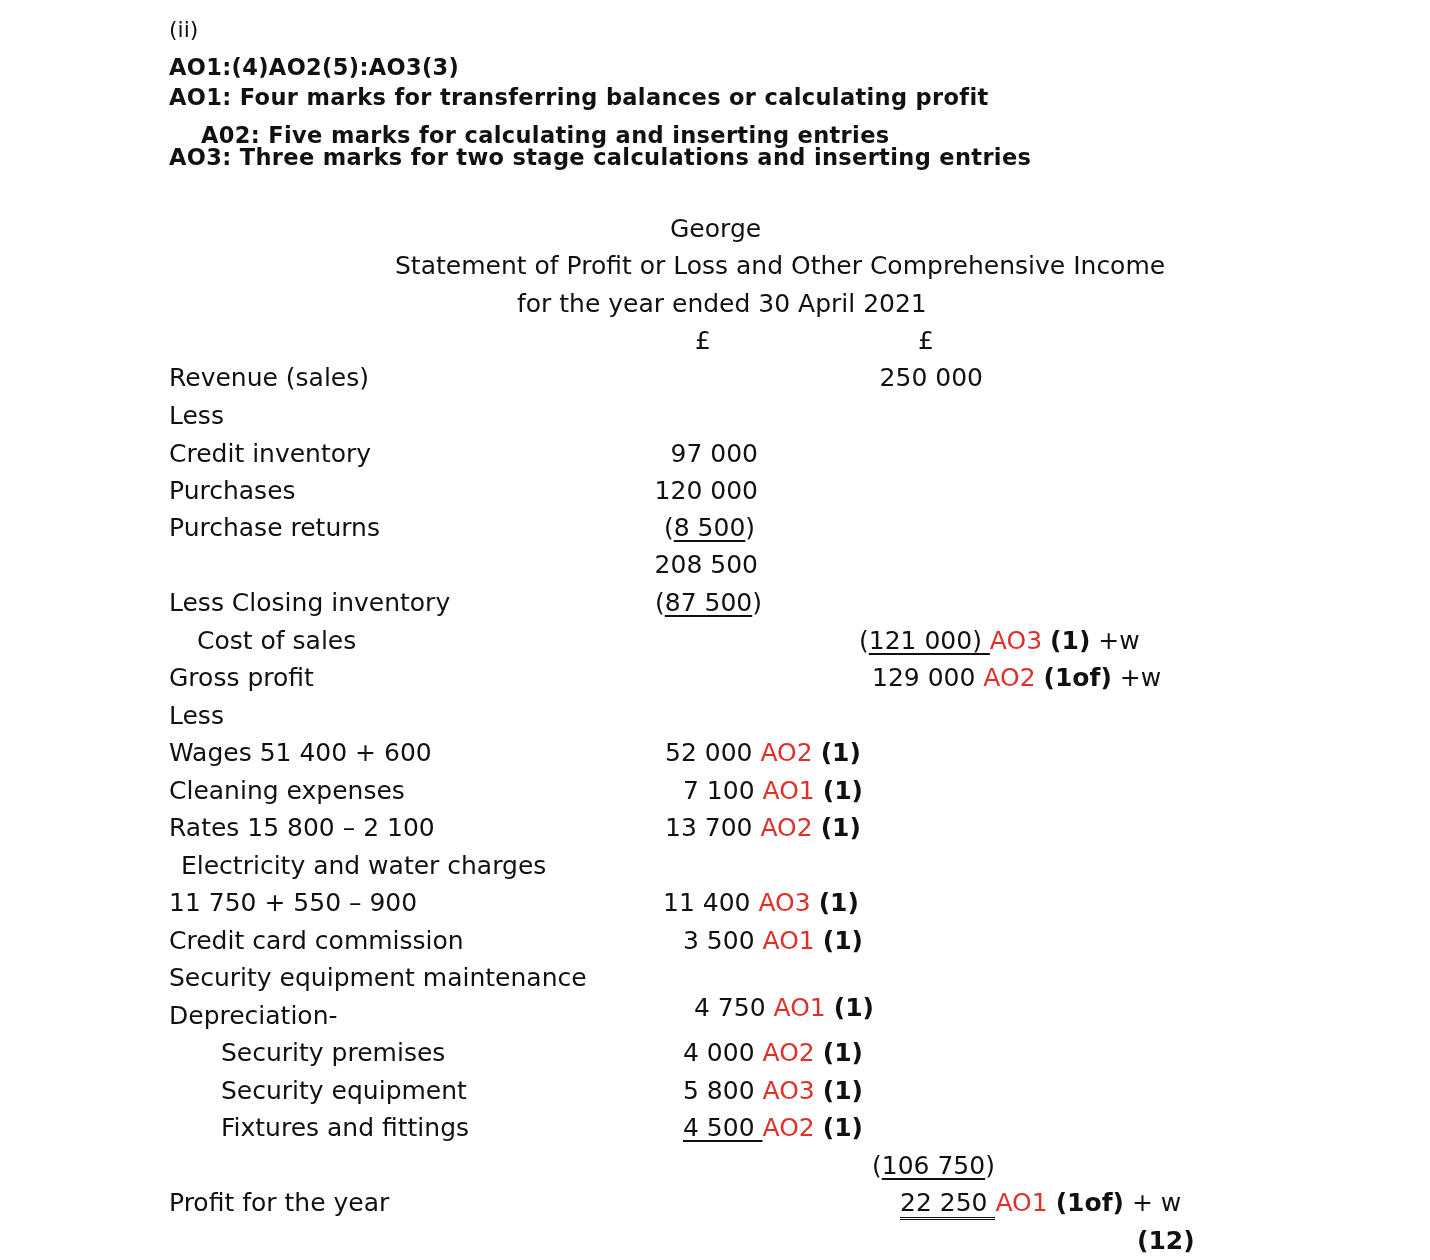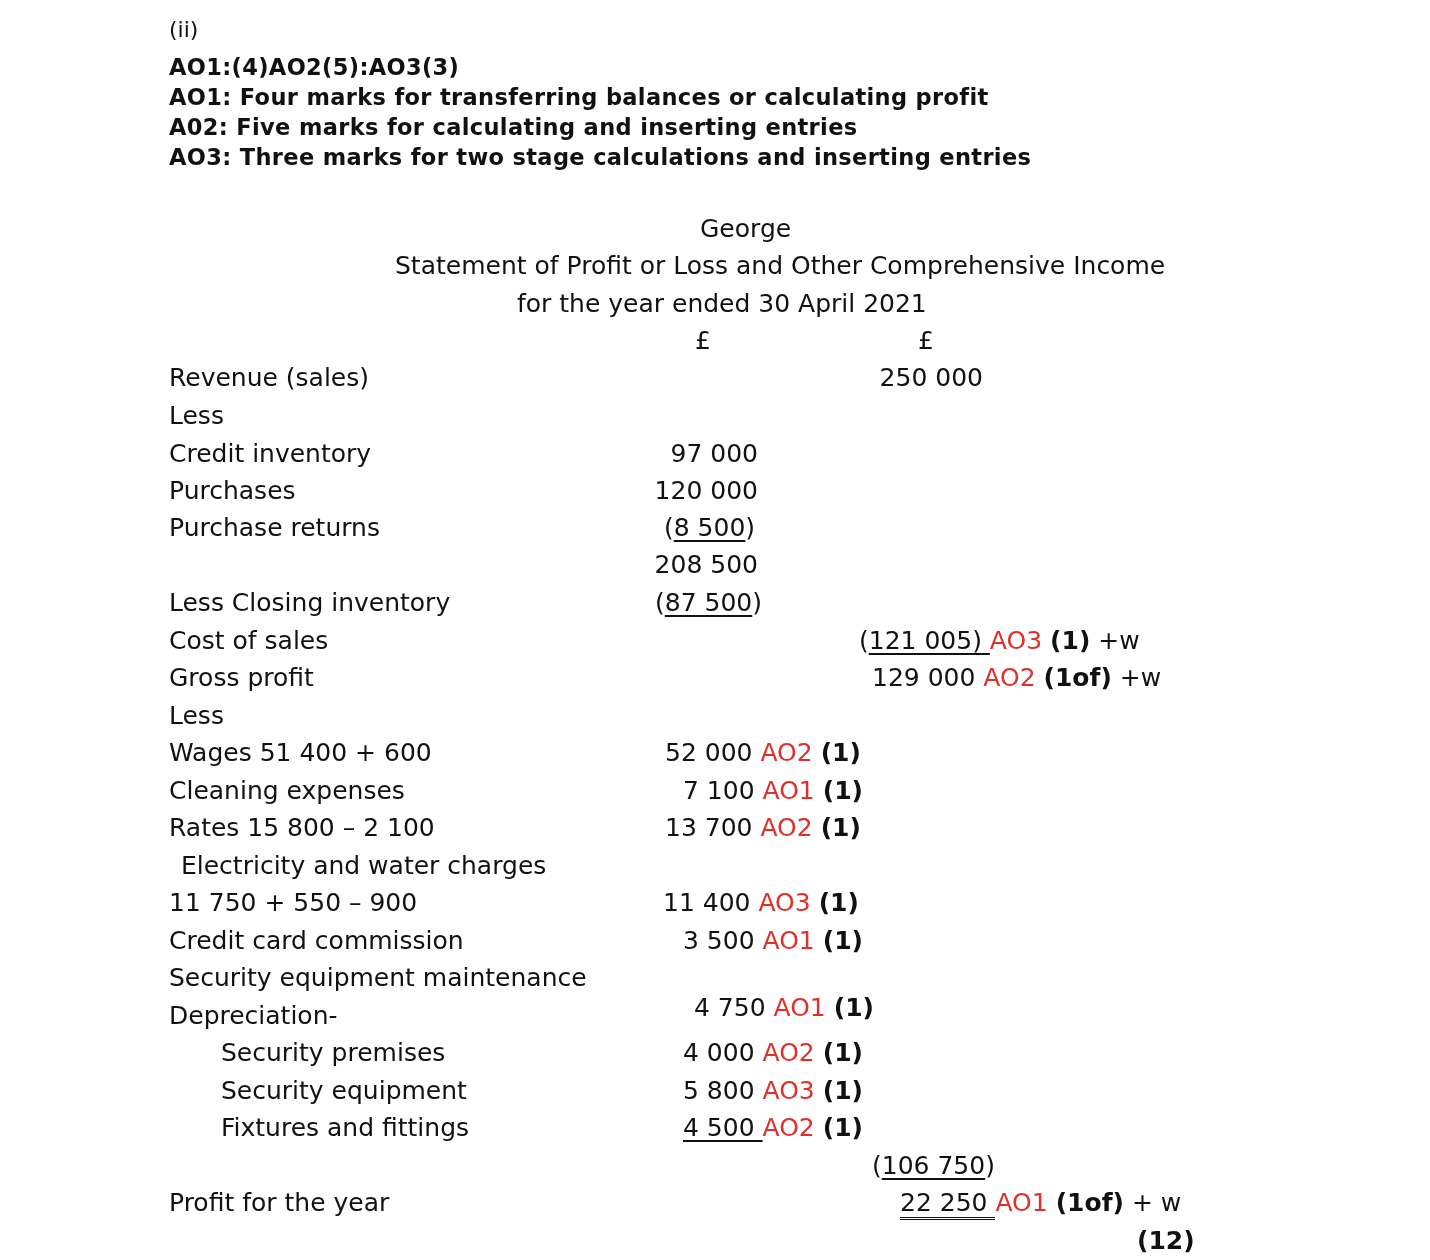--- a/index.html
+++ b/index.html
@@ -20,24 +20,24 @@
   .bold { font-weight:bold; }
   .u { text-decoration:underline; text-decoration-thickness:1.5px; text-underline-offset:4px; }
   .dbl { border-bottom:3px double #111; }
 </style>
 </head>
 <body>
 
 <div class="hdr" style="top:15px;">(ii)</div>
 <div class="hdr b" style="top:52px;">AO1:(4)AO2(5):AO3(3)</div>
 <div class="hdr b" style="top:82px;">AO1: Four marks for transferring balances or calculating profit</div>
-<div class="hdr b" style="top:112px;">A02: Five marks for calculating and inserting entries</div>
+<div class="hdr b" style="top:120px;margin-left:32px;">A02: Five marks for calculating and inserting entries</div>
 <div class="hdr b" style="top:142px;text-align:center;">AO3: Three marks for two stage calculations and inserting entries</div>
 
-<div class="center" style="top:210px; left:670px;margin-left:30px;">George</div>
+<div class="center" style="top:210px; left:670px;">George</div>
 <div class="center" style="top:247px; left:395px;">Statement of Profit or Loss and Other Comprehensive Income</div>
 <div class="center" style="top:285px; left:517px;">for the year ended 30 April 2021</div>
 <div class="center" style="top:322px; left:695px;">£</div>
 <div class="center" style="top:322px; left:918px;">£</div>
 
 <div class="lbl" style="top:359px;">Revenue (sales)</div>
 <div class="c2" style="top:359px;">250 000</div>
 
 <div class="lbl" style="top:397px;">Less</div>
 
@@ -52,23 +52,23 @@
   <span>(</span><span class="u">8 500</span><span>)</span>
 </div>
 
 <div class="c1" style="top:546px;">208 500</div>
 
 <div class="lbl" style="top:584px;">Less Closing inventory</div>
 <div class="free" style="top:584px; left:655px;">
   <span>(</span><span class="u">87 500</span><span>)</span>
 </div>
 
-<div class="lbl" style="top:622px;">Cost of sales</div>
+<div class="lbl" style="top:622px;margin-left:28px;">Cost of sales</div>
 <div class="free" style="top:622px; left:859px;">
-  <span>(</span><span class="u">121 005)</span><span class="u"> </span><span class="red">AO3</span> <span class="bold">(1)</span> <span>+w</span>
+  <span>(</span><span class="u">121 000)</span><span class="u"> </span><span class="red">AO3</span> <span class="bold">(1)</span> <span>+w</span>
 </div>
 
 <div class="lbl" style="top:659px;">Gross profit</div>
 <div class="free" style="top:659px; left:872px;">
   <span>129 000</span> <span class="red">AO2</span> <span class="bold">(1of)</span> <span>+w</span>
 </div>
 
 <div class="lbl" style="top:697px;">Less</div>
 
 <div class="lbl" style="top:734px;">Wages 51 400 + 600</div>

